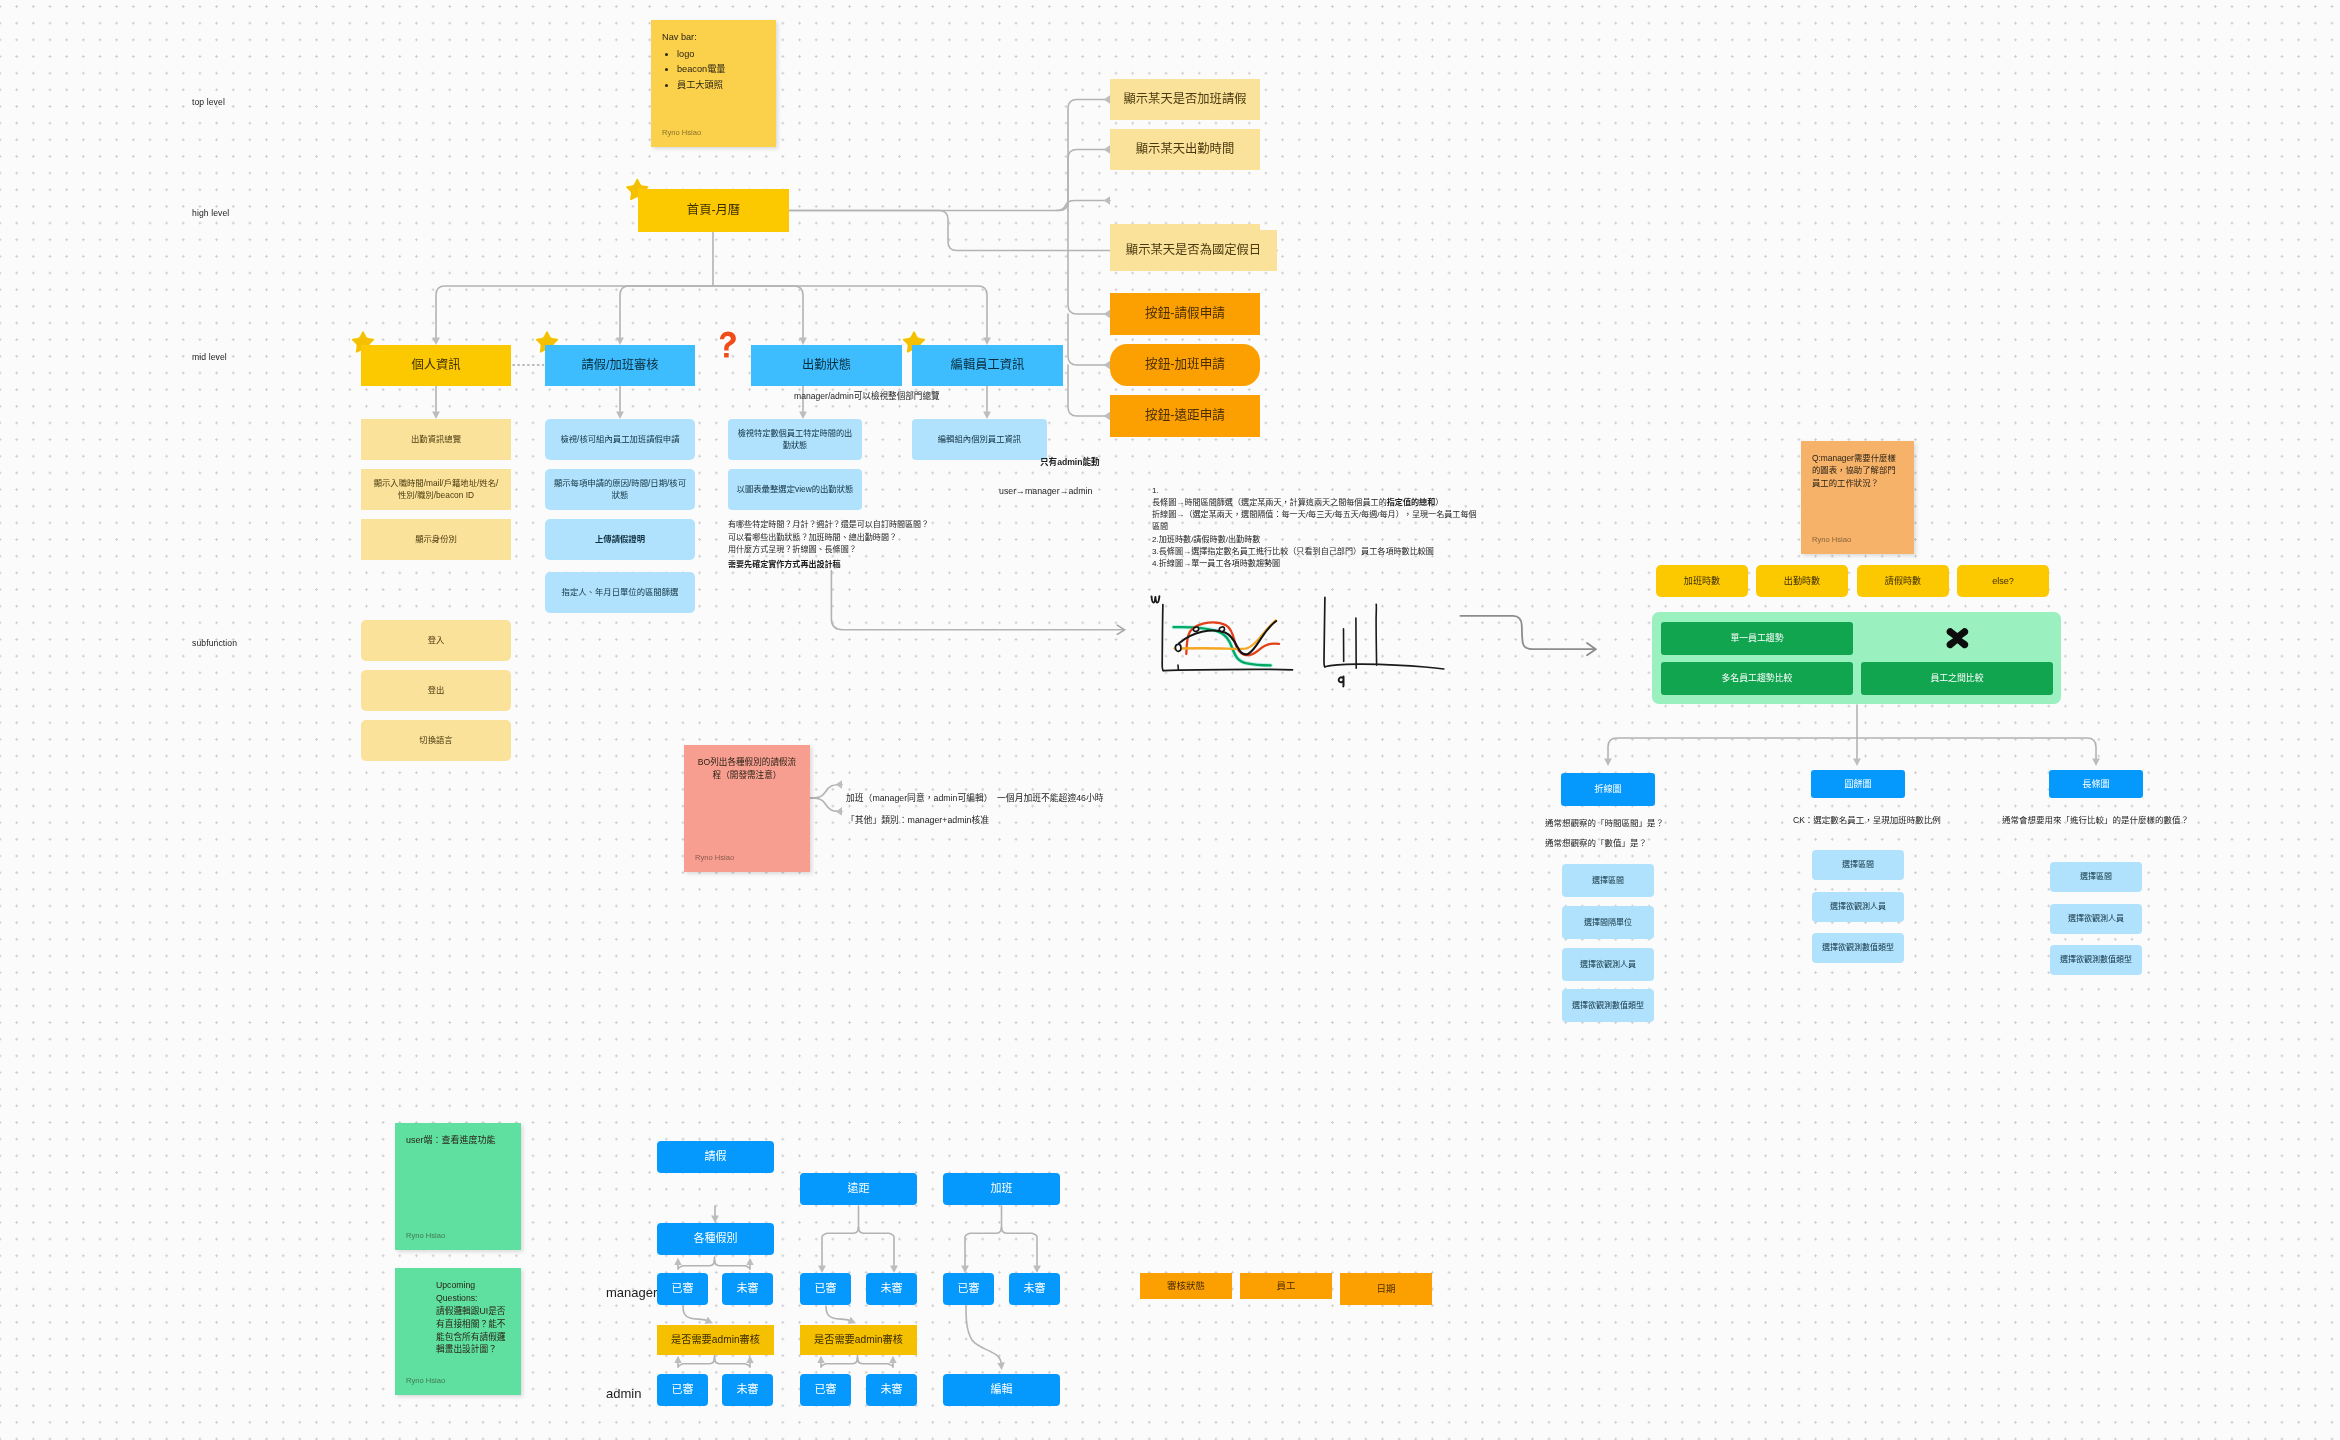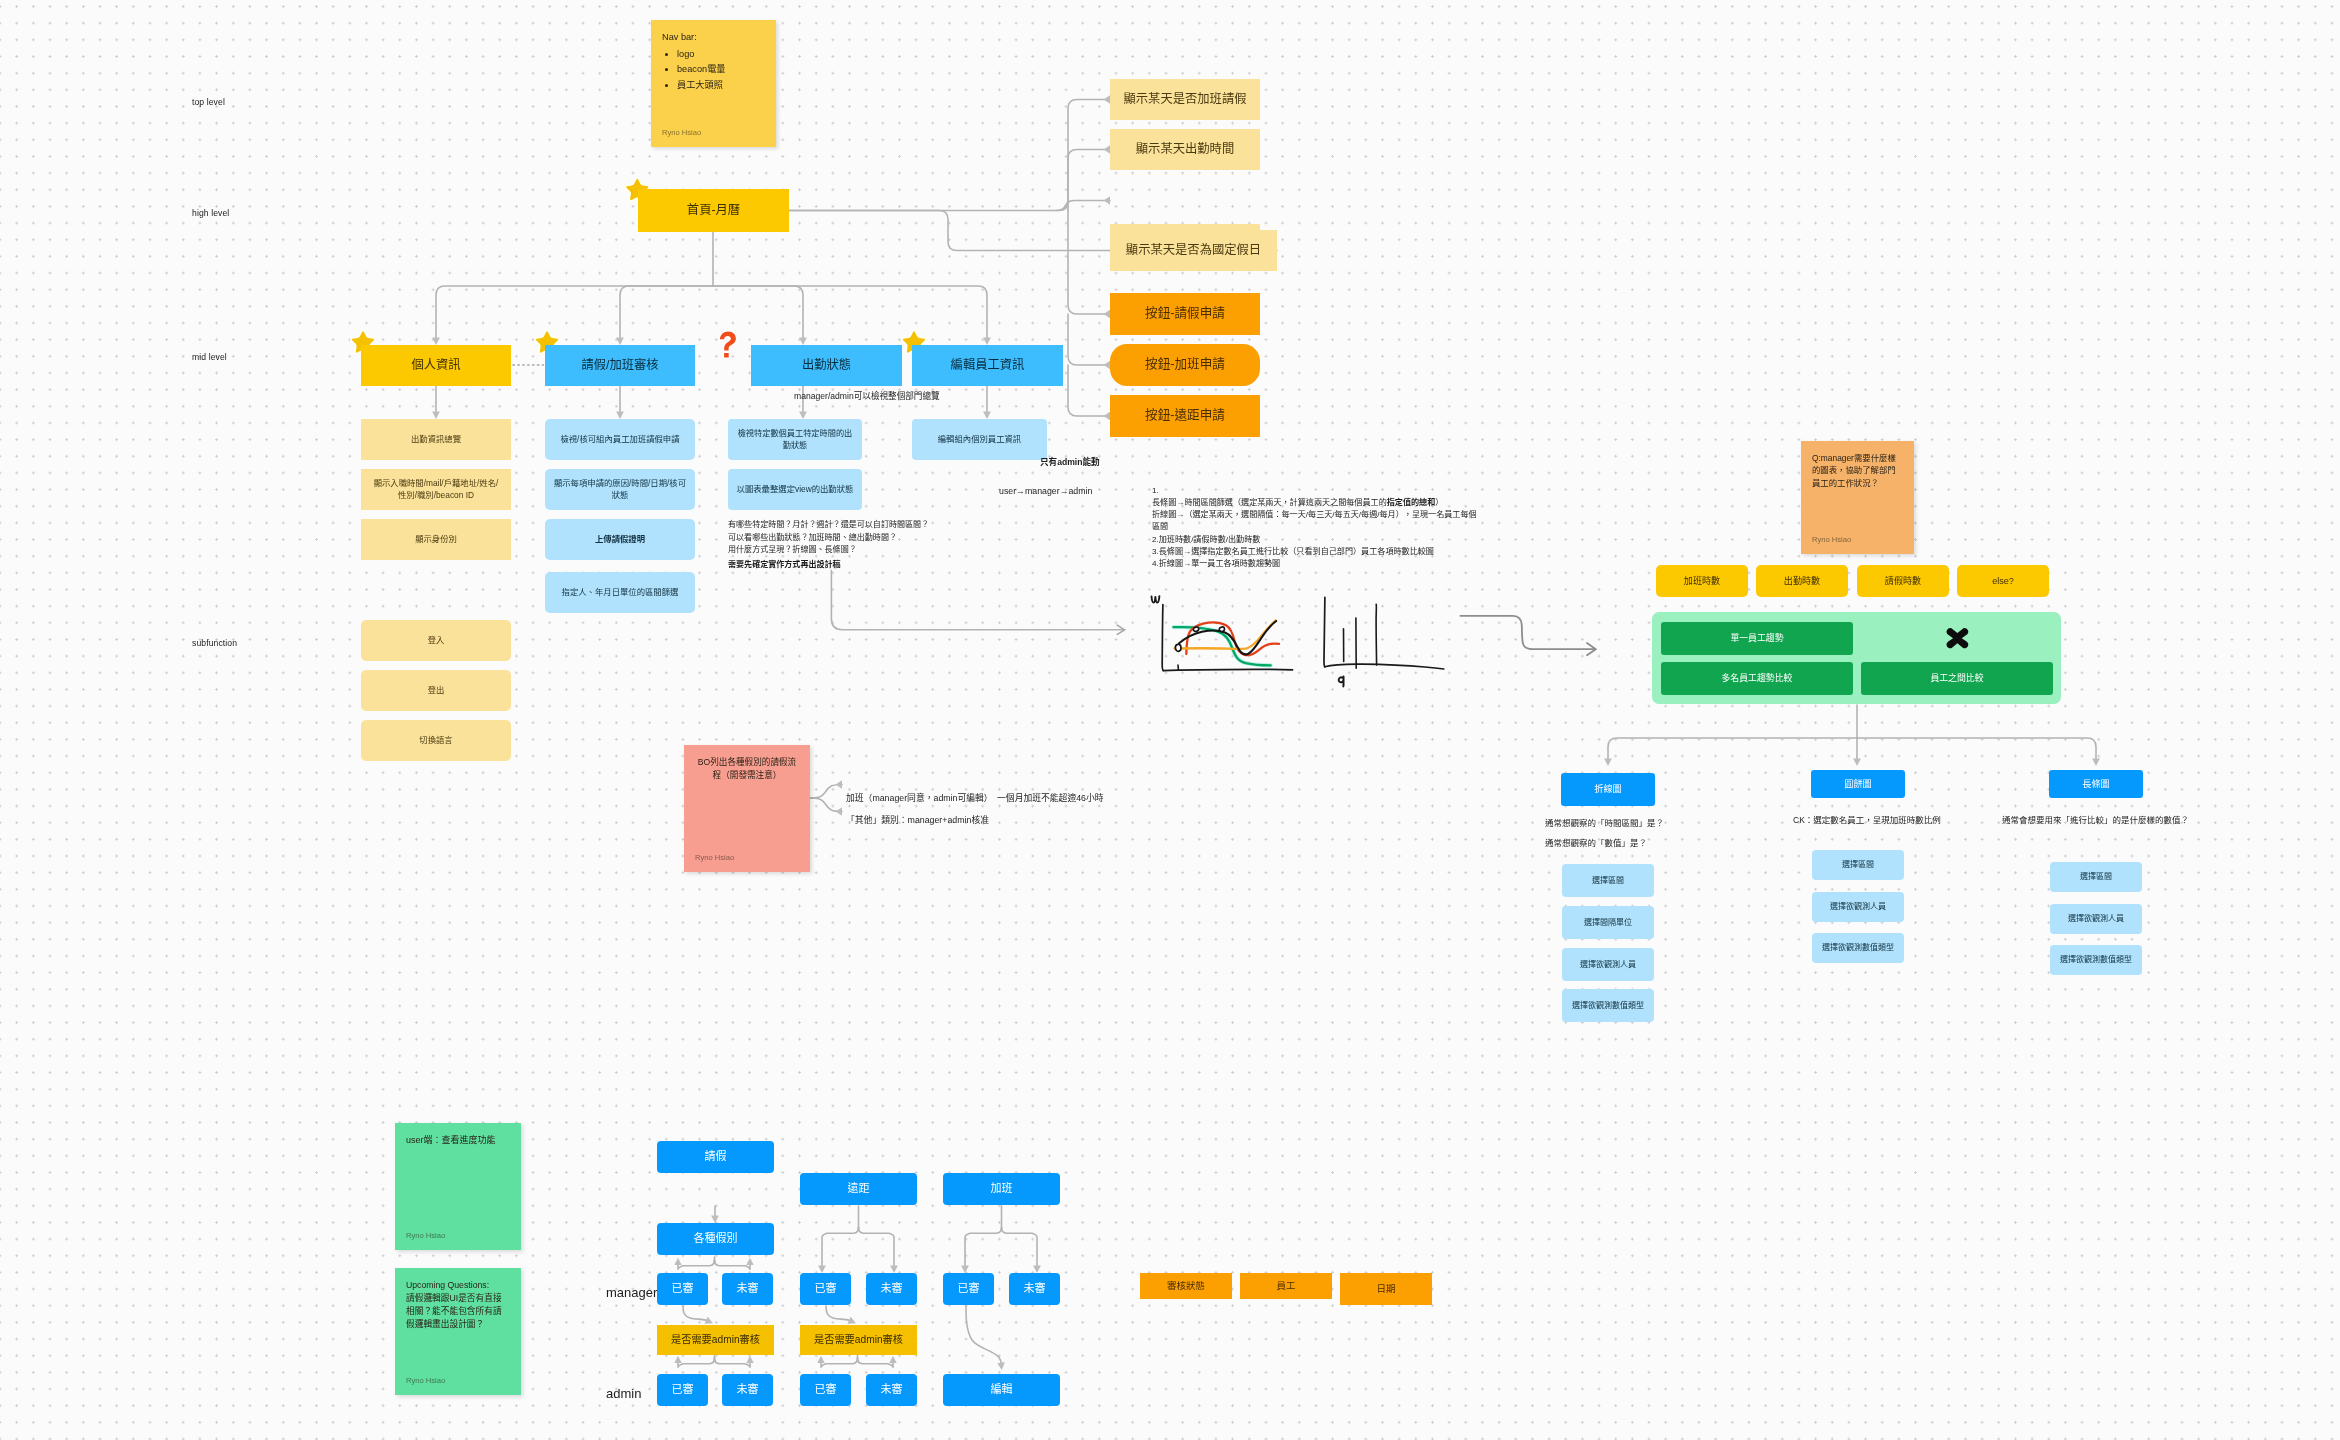--- a/index.html
+++ b/index.html
@@ -210,21 +210,21 @@
       </div>
       <div class="note" style="left: 684px; top: 745px; width: 126px; height: 127px; background: rgb(248, 158, 144); font-size: 8.6px; text-align: center;">
         <div style="white-space: pre-line;">BO列出各種假別的請假流程（開發需注意）</div>
         <div class="auth">Ryno Hsiao</div>
       </div>
       <div class="note" style="left: 395px; top: 1123px; width: 126px; height: 127px; background: rgb(95, 223, 160); font-size: 9px;">
         <div style="white-space: pre-line;">user端：查看進度功能</div>
         <div class="auth">Ryno Hsiao</div>
       </div>
       <div class="note" style="left: 395px; top: 1268px; width: 126px; height: 127px; background: rgb(95, 223, 160); font-size: 8.7px;">
-        <div style="white-space: pre-line;">Upcoming Questions:
+        <div style="white-space: pre-line; margin-left: 30px;">Upcoming Questions:
 請假邏輯跟UI是否有直接相關？能不能包含所有請假邏輯畫出設計圖？</div>
         <div class="auth">Ryno Hsiao</div>
       </div>
     </div>
   <div id="texts">
       <div class="txt" style="left: 794px; top: 390px; font-size: 8.6px;">manager/admin可以檢視整個部門總覽</div>
       <div class="txt" style="left: 1040px; top: 456px; font-size: 8.6px; font-weight: 700;">只有admin能動</div>
       <div class="txt" style="left: 999px; top: 484px; font-size: 8.8px;">user→manager→admin</div>
       <div class="txt" style="left: 728px; top: 519px; font-size: 8.05px; line-height: 1.58;">有哪些特定時間？月計？週計？還是可以自訂時間區間？<br>可以看哪些出勤狀態？加班時間、總出勤時間？<br>用什麼方式呈現？折線圖、長條圖？</div>
       <div class="txt" style="left: 728px; top: 557.5px; font-size: 8.05px; font-weight: 700;">需要先確定實作方式再出設計稿</div>

